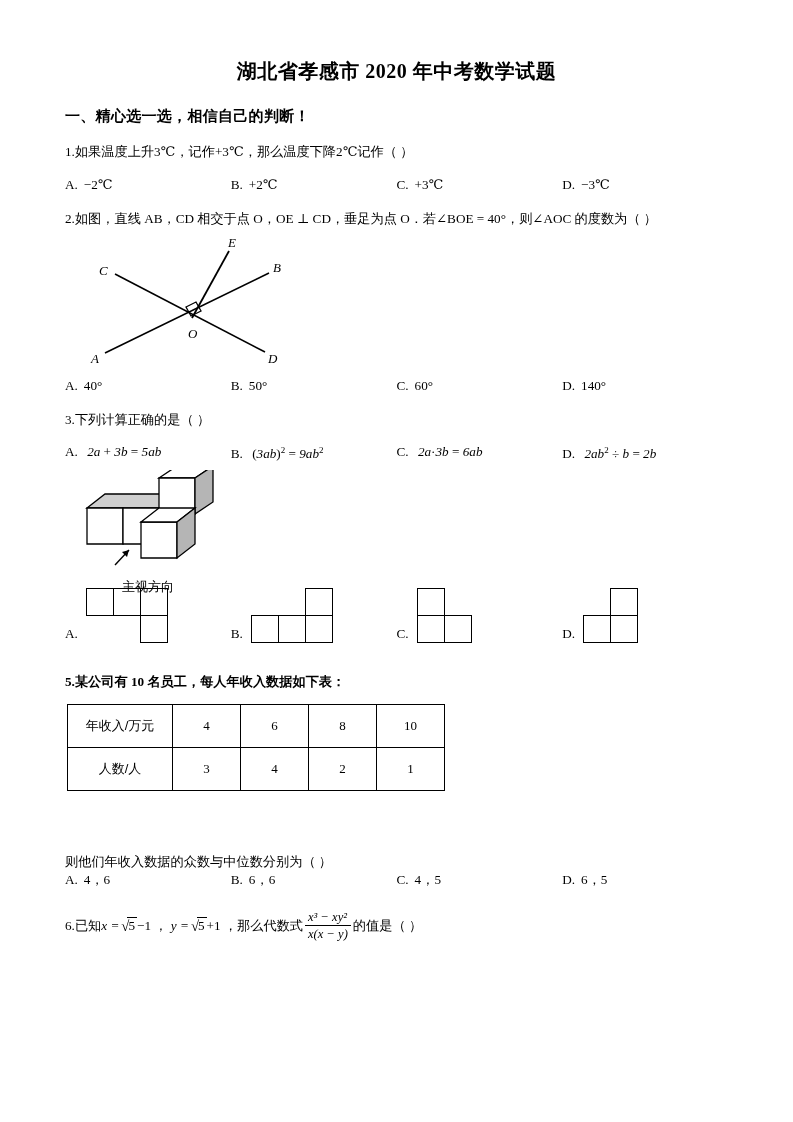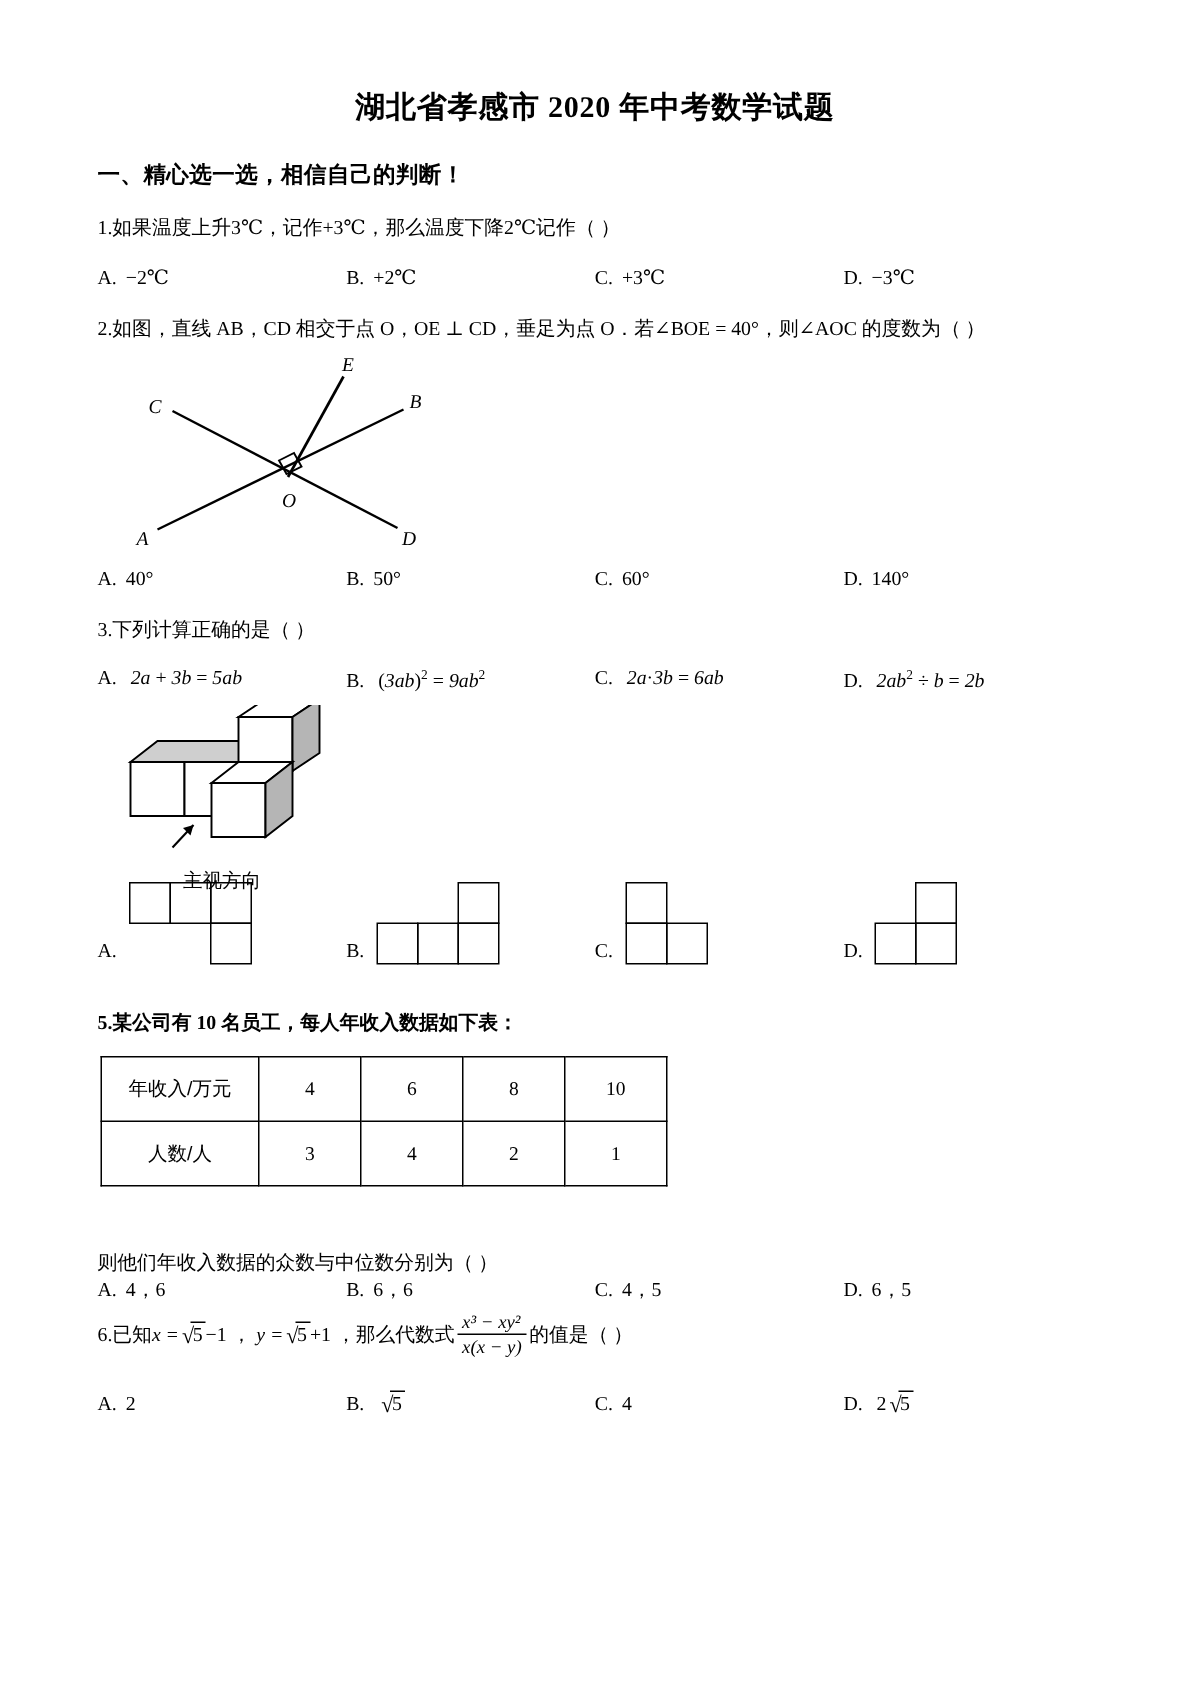--- a/index.html
+++ b/index.html
@@ -123,21 +123,21 @@
     height: 42px;
     text-align: center;
     vertical-align: middle;
     padding: 0;
   }
   table.data td.hcell { width: 104px; }
   table.data td.vcell { width: 67px; }
 
   .after-table {
     font-size: 13.2px;
-    margin-top: 42px;
+    margin-top: 62px;
   }
   .lbl-cn { font-family: "Liberation Sans", sans-serif; font-size: 13px; }
 </style>
 </head>
 <body>
 
 <div class="page">
 
   <h1 class="doc-title">湖北省孝感市 2020 年中考数学试题</h1>
 
@@ -289,34 +289,18 @@
 
   <div class="after-table">则他们年收入数据的众数与中位数分别为（      ）</div>
 
   <div class="opts" style="margin-top:0;">
     <div><span class="opt-lbl">A.</span><span>4，6</span></div>
     <div><span class="opt-lbl">B.</span><span>6，6</span></div>
     <div><span class="opt-lbl">C.</span><span>4，5</span></div>
     <div><span class="opt-lbl">D.</span><span>6，5</span></div>
   </div>
 
-  <div class="q-stem" style="margin-top:6px;">
+  <div class="q-stem" style="margin-top:22px;">
     <span>6.已知</span><span class="mi">x =</span><span class="sqrt"><span class="radic">√</span><span class="rad">5</span></span><span>−1 ，</span>&nbsp;<span class="mi">y =</span><span class="sqrt"><span class="radic">√</span><span class="rad">5</span></span><span>+1 ，那么代数式</span><span class="frac"><span class="num mi">x³ − xy²</span><span class="den mi">x(x − y)</span></span><span>的值是（      ）</span>
   </div>
 
-  <div class="opts" style="margin-top:22px;">
-    <div>
-      <span class="opt-lbl">A.</span><span>2</span>
-    </div>
-    <div>
-      <span class="opt-lbl">B.</span>
-      <span class="sqrt"><span class="radic">√</span><span class="rad">5</span></span>
-    </div>
-    <div>
-      <span class="opt-lbl">C.</span><span>4</span>
-    </div>
-    <div>
-      <span class="opt-lbl">D.</span>
-      <span>2<span class="sqrt"><span class="radic">√</span><span class="rad">5</span></span></span>
-    </div>
-  </div>
 
 </div>
 
 </body></html>

